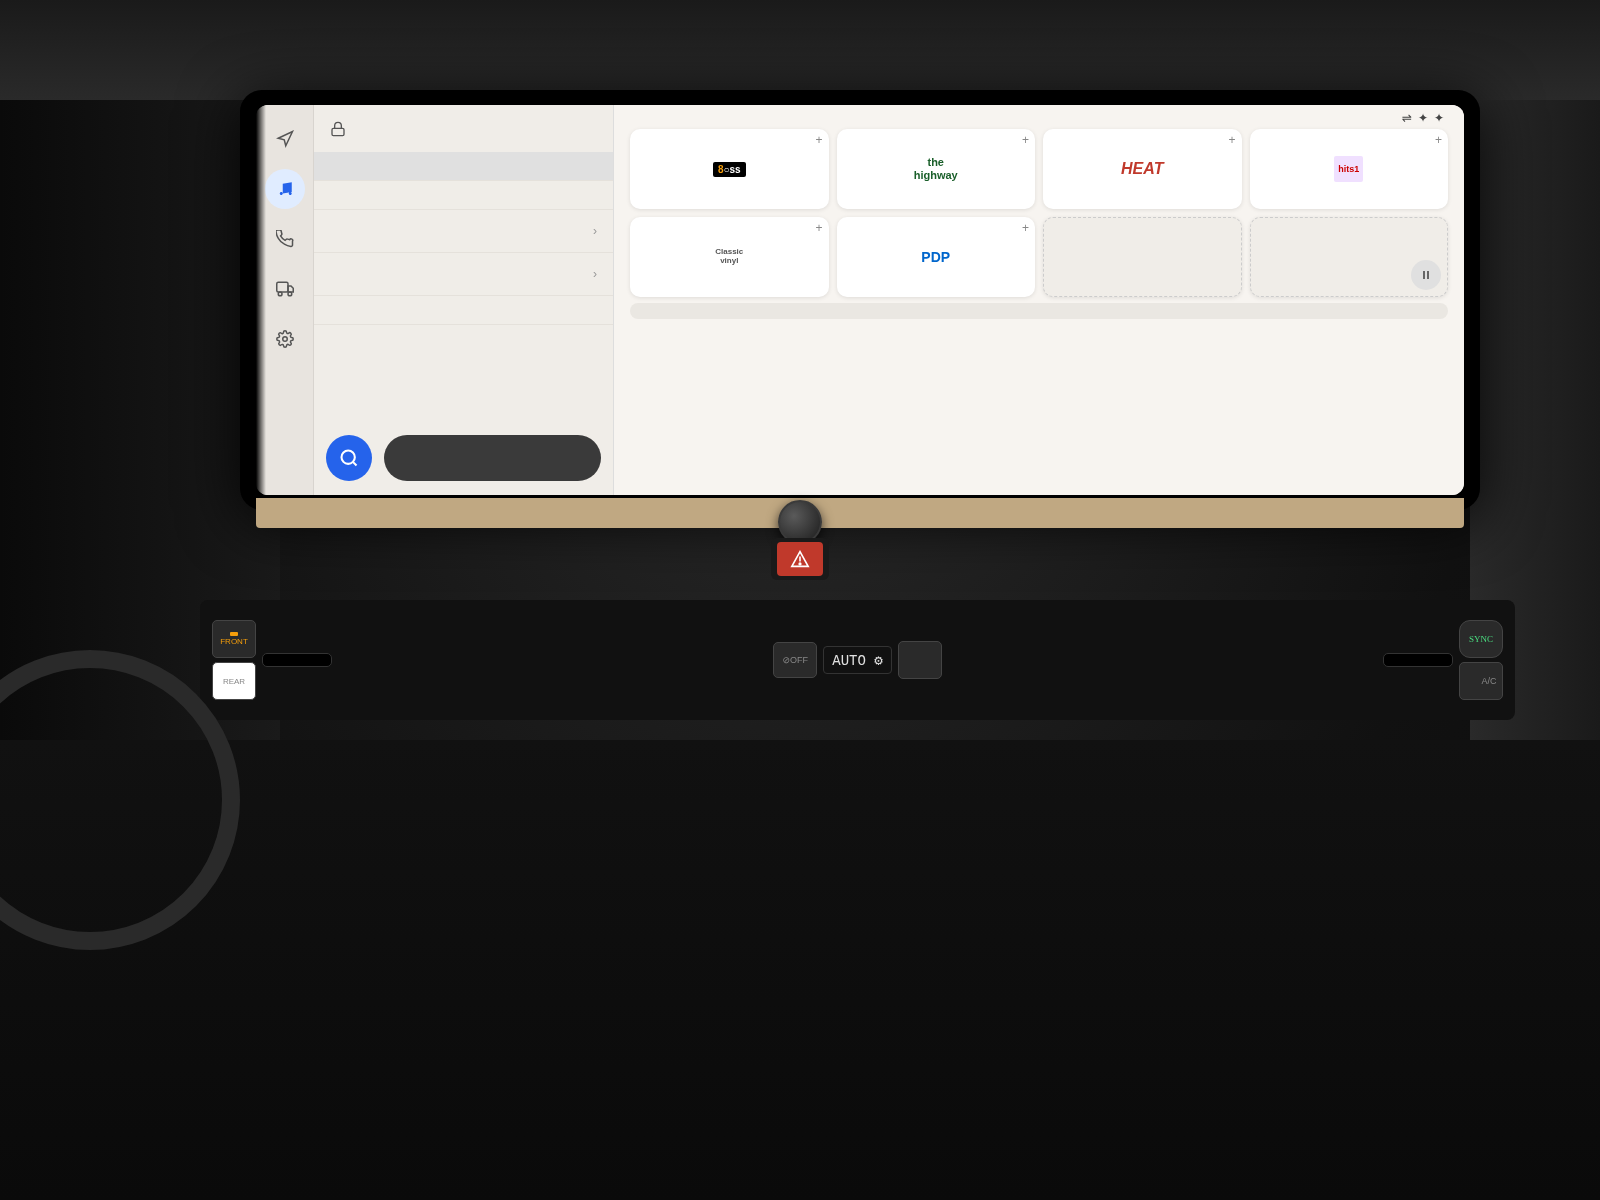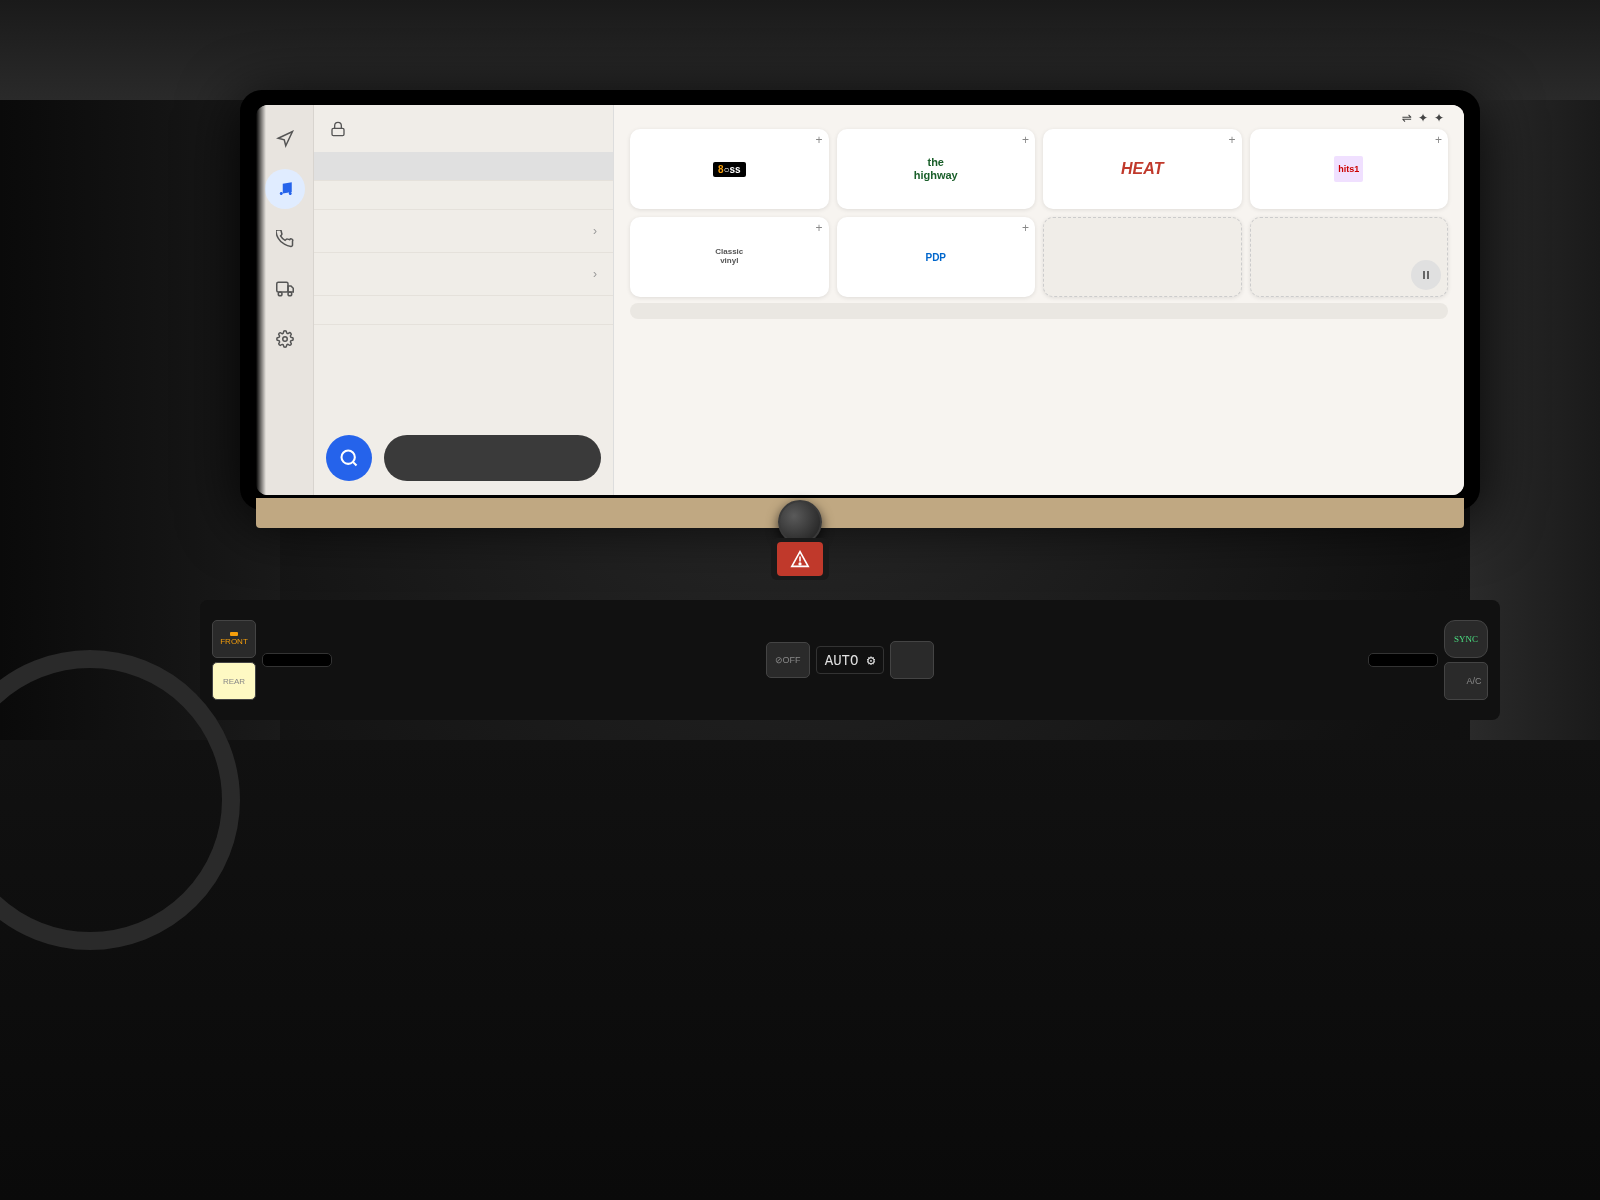--- a/index.html
+++ b/index.html
@@ -455,21 +455,21 @@
         <span class="fav-add">+</span>
         <div class="fav-small-logo">
           <span style="font-size:8px;font-weight:700;color:#555;text-align:center;line-height:1.1;">Classic<br>vinyl</span>
         </div>
         <span class="fav-label"></span>
       </div>
 
       <div class="fav-card">
         <span class="fav-add">+</span>
         <div class="fav-small-logo">
-          <span style="font-size:10px;font-weight:800;color:#0066cc;">PDP</span>
+          <span style="font-size:14px;font-weight:800;color:#0066cc;">PDP</span>
         </div>
         <span class="fav-label"></span>
       </div>
 
       <div class="fav-card fav-card-empty"></div>
       <div class="fav-card fav-card-empty" style="position:relative">
         <div class="pause-btn" style="position:absolute;bottom:6px;right:6px;width:30px;height:30px;border-radius:50%;background:#e0e0e0;display:flex;align-items:center;justify-content:center;cursor:pointer;">
           <svg width="12" height="12" viewBox="0 0 24 24" fill="#666">
             <rect x="6" y="4" width="4" height="16"></rect>
               <rect x="14" y="4" width="4" height="16"></rect>
@@ -494,28 +494,28 @@
 <div style="position:absolute;top:538px;left:50%;transform:translateX(-50%);width:58px;height:42px;background:#1a1a1a;border-radius:6px;display:flex;align-items:center;justify-content:center;">
   <div style="width:46px;height:34px;background:#c0392b;border-radius:4px;display:flex;align-items:center;justify-content:center;cursor:pointer;">
     <svg width="20" height="18" viewBox="0 0 24 22" fill="none" stroke="white" stroke-width="2">
       <polygon points="12,2 22,20 2,20"></polygon>
       <line x1="12" y1="8" x2="12" y2="14"></line>
       <circle cx="12" cy="17" r="1" fill="white"></circle>
     </svg>
   </div>
 </div>
 
-<div style="position:absolute;top:600px;left:200px;right:100px;height:120px;background:#111;border-radius:8px;display:flex;align-items:center;padding:0 12px;gap:6px;">
+<div style="position:absolute;top:600px;left:200px;right:85px;height:120px;background:#111;border-radius:8px;display:flex;align-items:center;padding:0 12px;gap:6px;">
 
   <div style="display:flex;flex-direction:column;gap:4px;">
     <div style="width:44px;height:38px;background:#2a2a2a;border-radius:5px;display:flex;flex-direction:column;align-items:center;justify-content:center;cursor:pointer;border:1px solid #444;">
       <div style="width:8px;height:4px;border-radius:1px;background:#f59e0b;margin-bottom:1px;"></div>
       <span style="color:#f59e0b;font-size:8px;">FRONT</span>
     </div>
-    <div style="width:44px;height:38px;background:#fef9c3;border-radius:5px;display:flex;flex-direction:column;align-items:center;justify-content:center;cursor:pointer;border:1px solid #444;">
+    <div style="width:44px;height:38px;background:#ffffff;border-radius:5px;display:flex;flex-direction:column;align-items:center;justify-content:center;cursor:pointer;border:1px solid #444;">
       <span style="color:#888;font-size:8px;">REAR</span>
     </div>
   </div>
 
   <div style="background:#000;border-radius:5px;padding:6px 10px;min-width:70px;text-align:center;border:1px solid #333;">
     <span style="color:#e0e0e0;font-size:22px;font-weight:800;font-family:'Courier New',monospace;letter-spacing:3px;"></span>
   </div>
 
   <div style="flex:1;display:flex;align-items:center;justify-content:center;gap:6px;">
     <div style="width:44px;height:36px;background:#2a2a2a;border-radius:5px;display:flex;align-items:center;justify-content:center;cursor:pointer;border:1px solid #444;">

